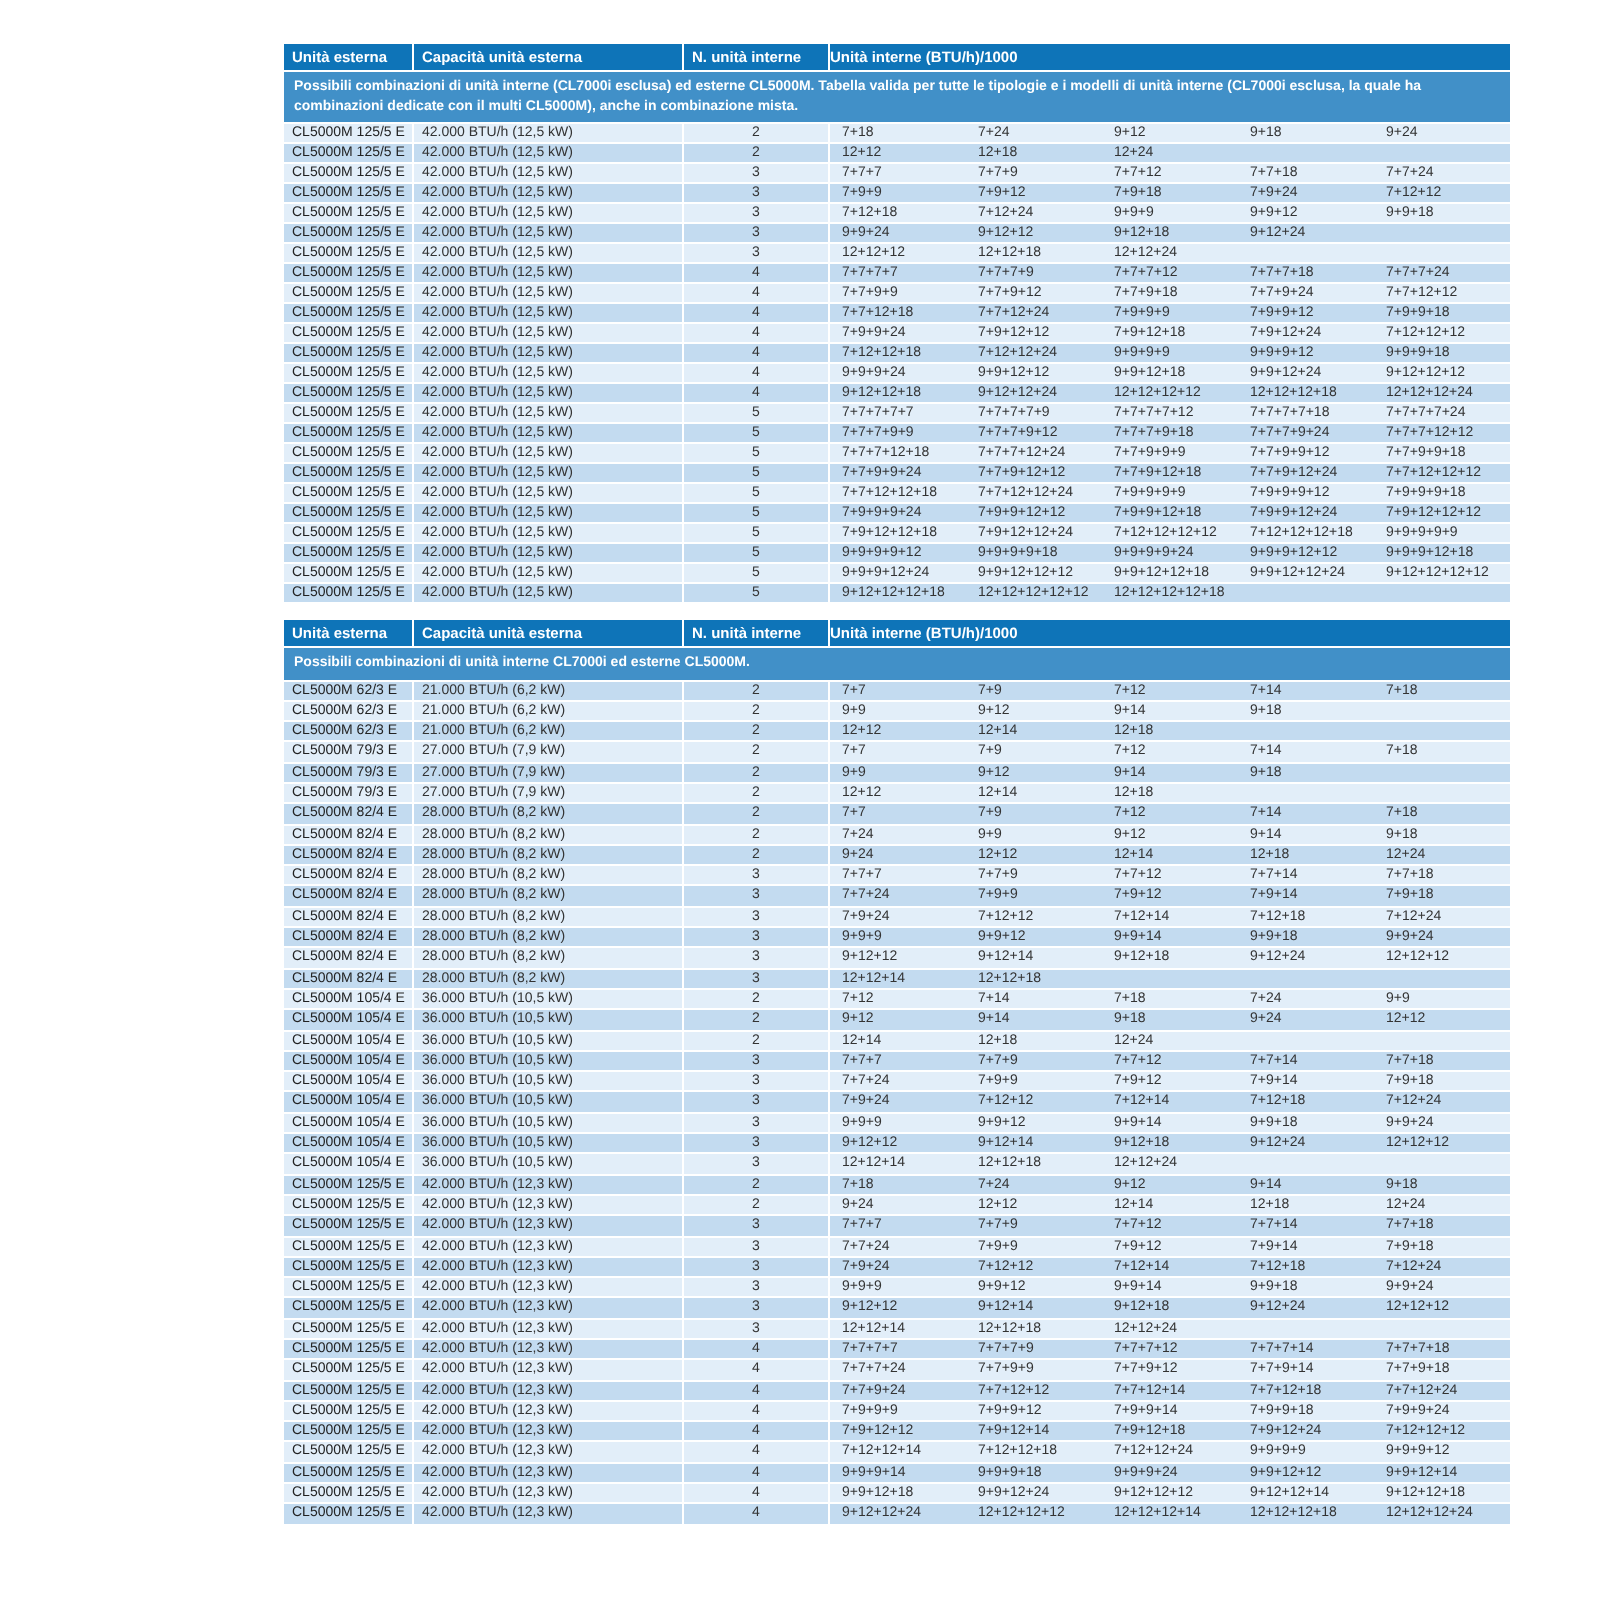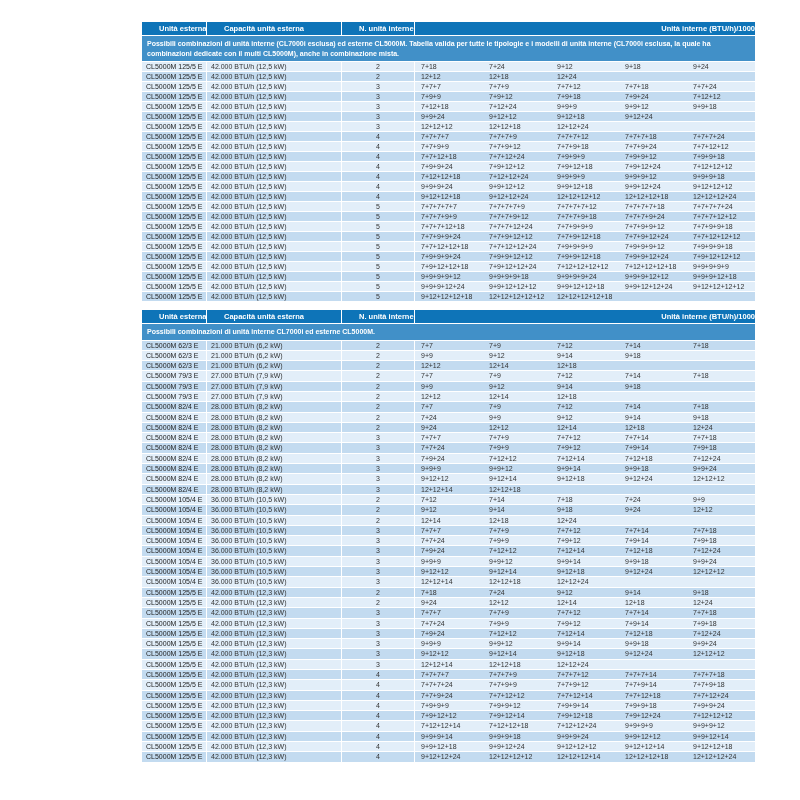--- a/index.html
+++ b/index.html
@@ -3,22 +3,22 @@
 <meta charset="utf-8">
 <style>
   html,body{margin:0;padding:0;background:#fff;}
   body{width:800px;height:800px;font-family:"Liberation Sans",sans-serif;}
   .page{position:relative;width:800px;height:800px;overflow:hidden;background:#fff;}
   .tbl{position:absolute;left:142px;width:613px;}
   #t1{top:22px;}
   #t2{top:310px;}
   .thead{display:grid;grid-template-columns:65px 135px 73px 340px;height:13px;}
   .hc{background:var(--hdr);color:#fff;font-weight:bold;font-size:7.5px;line-height:13px;
-      padding-left:17px;border-right:1px solid #fff;box-sizing:border-box;white-space:nowrap;overflow:hidden;}
-  .hc.last{border-right:none;text-align:right;padding-left:0;}
+      padding-left:4px;border-right:1px solid #fff;box-sizing:border-box;white-space:nowrap;overflow:hidden;}
+  .hc.last{border-right:none;text-align:left;padding-left:0;}
   .tnote{background:var(--sub);color:#fff;font-weight:bold;font-size:7px;line-height:9.5px;
       padding:3px 5px;margin-top:1px;box-sizing:border-box;}
   .tbody{margin-top:1px;}
   .row{display:grid;grid-template-columns:65px 135px 73px 68px 68px 68px 68px 68px;
       height:10px;border-bottom:1px solid #fff;box-sizing:border-box;}
   #t2 .row{height:10.3px;}
   .row.light{background:var(--rl);}
   .row.dark{background:var(--rd);}
   .cell{font-size:7px;line-height:9px;color:#333;white-space:nowrap;overflow:hidden;box-sizing:border-box;}
   .cell.u{padding-left:4px;border-right:1px solid #fff;color:#222;}

